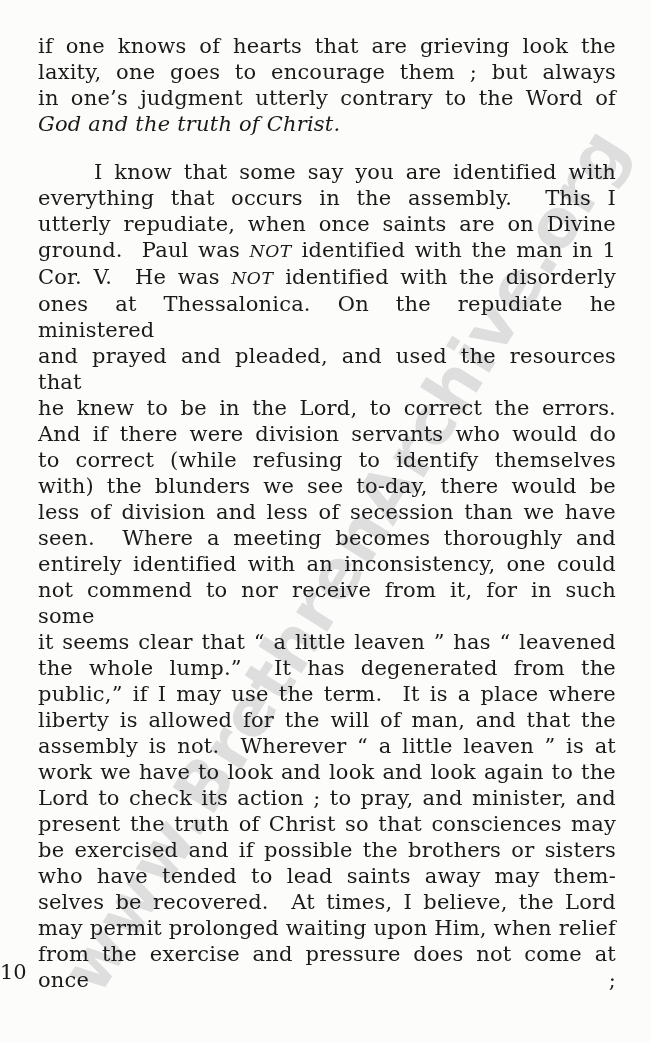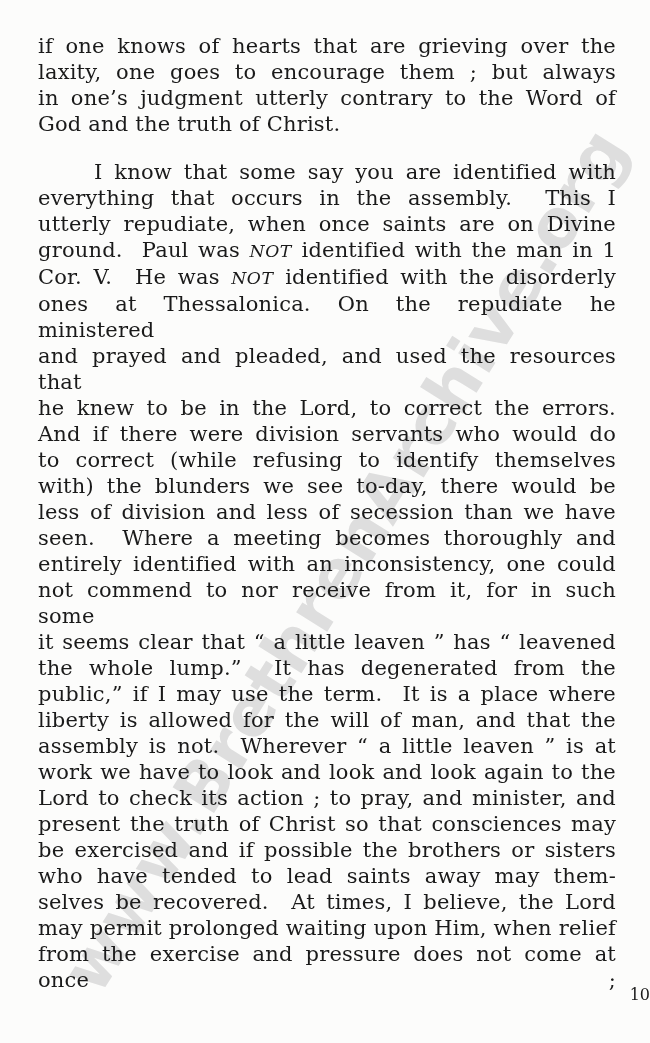--- a/index.html
+++ b/index.html
@@ -36,41 +36,41 @@
   .para + .para { margin-top: 22px; }
   .line {
     font-size: 21px;
     line-height: 26px;
     letter-spacing: 0.2px;
     text-align: justify;
     text-align-last: justify;
     text-justify: inter-word;
     white-space: normal;
   }
-  .line.noj { text-align-last: left; }
+  .line.noj { text-align-last: left; font-style: italic; }
   .line.indent { text-indent: 56px; }
   .sc { font-size: 0.82em; letter-spacing: 0.6px; font-style: italic; }
   .page-number {
     position: absolute;
     left: 0;
     right: 0;
-    top: 985px;
-    text-align: right;
-    font-size: 16px;
+    top: 960px;
+    text-align: left;
+    font-size: 21px;
     z-index: 1;
   }
 </style>
 </head>
 <body>
 
 <div class="page">
   <div class="watermark">www.BrethrenArchive.org</div>
   <div class="text-block">
       <div class="para">
-        <div class="line">if one knows of hearts that are grieving over the</div>
+        <div class="line">if one knows of hearts that are grieving look the</div>
         <div class="line">laxity, one goes to encourage them ; but always</div>
         <div class="line">in one’s judgment utterly contrary to the Word of</div>
         <div class="line noj">God and the truth of Christ.</div>
       </div>
       <div class="para">
         <div class="line indent">I know that some say you are identified with</div>
         <div class="line">everything that occurs in the assembly.&nbsp; This I</div>
         <div class="line">utterly repudiate, when once saints are on Divine</div>
         <div class="line">ground.&nbsp; Paul was <span class="sc">NOT</span> identified with the man in 1</div>
         <div class="line">Cor. V.&nbsp; He was <span class="sc">NOT</span> identified with the disorderly</div>

